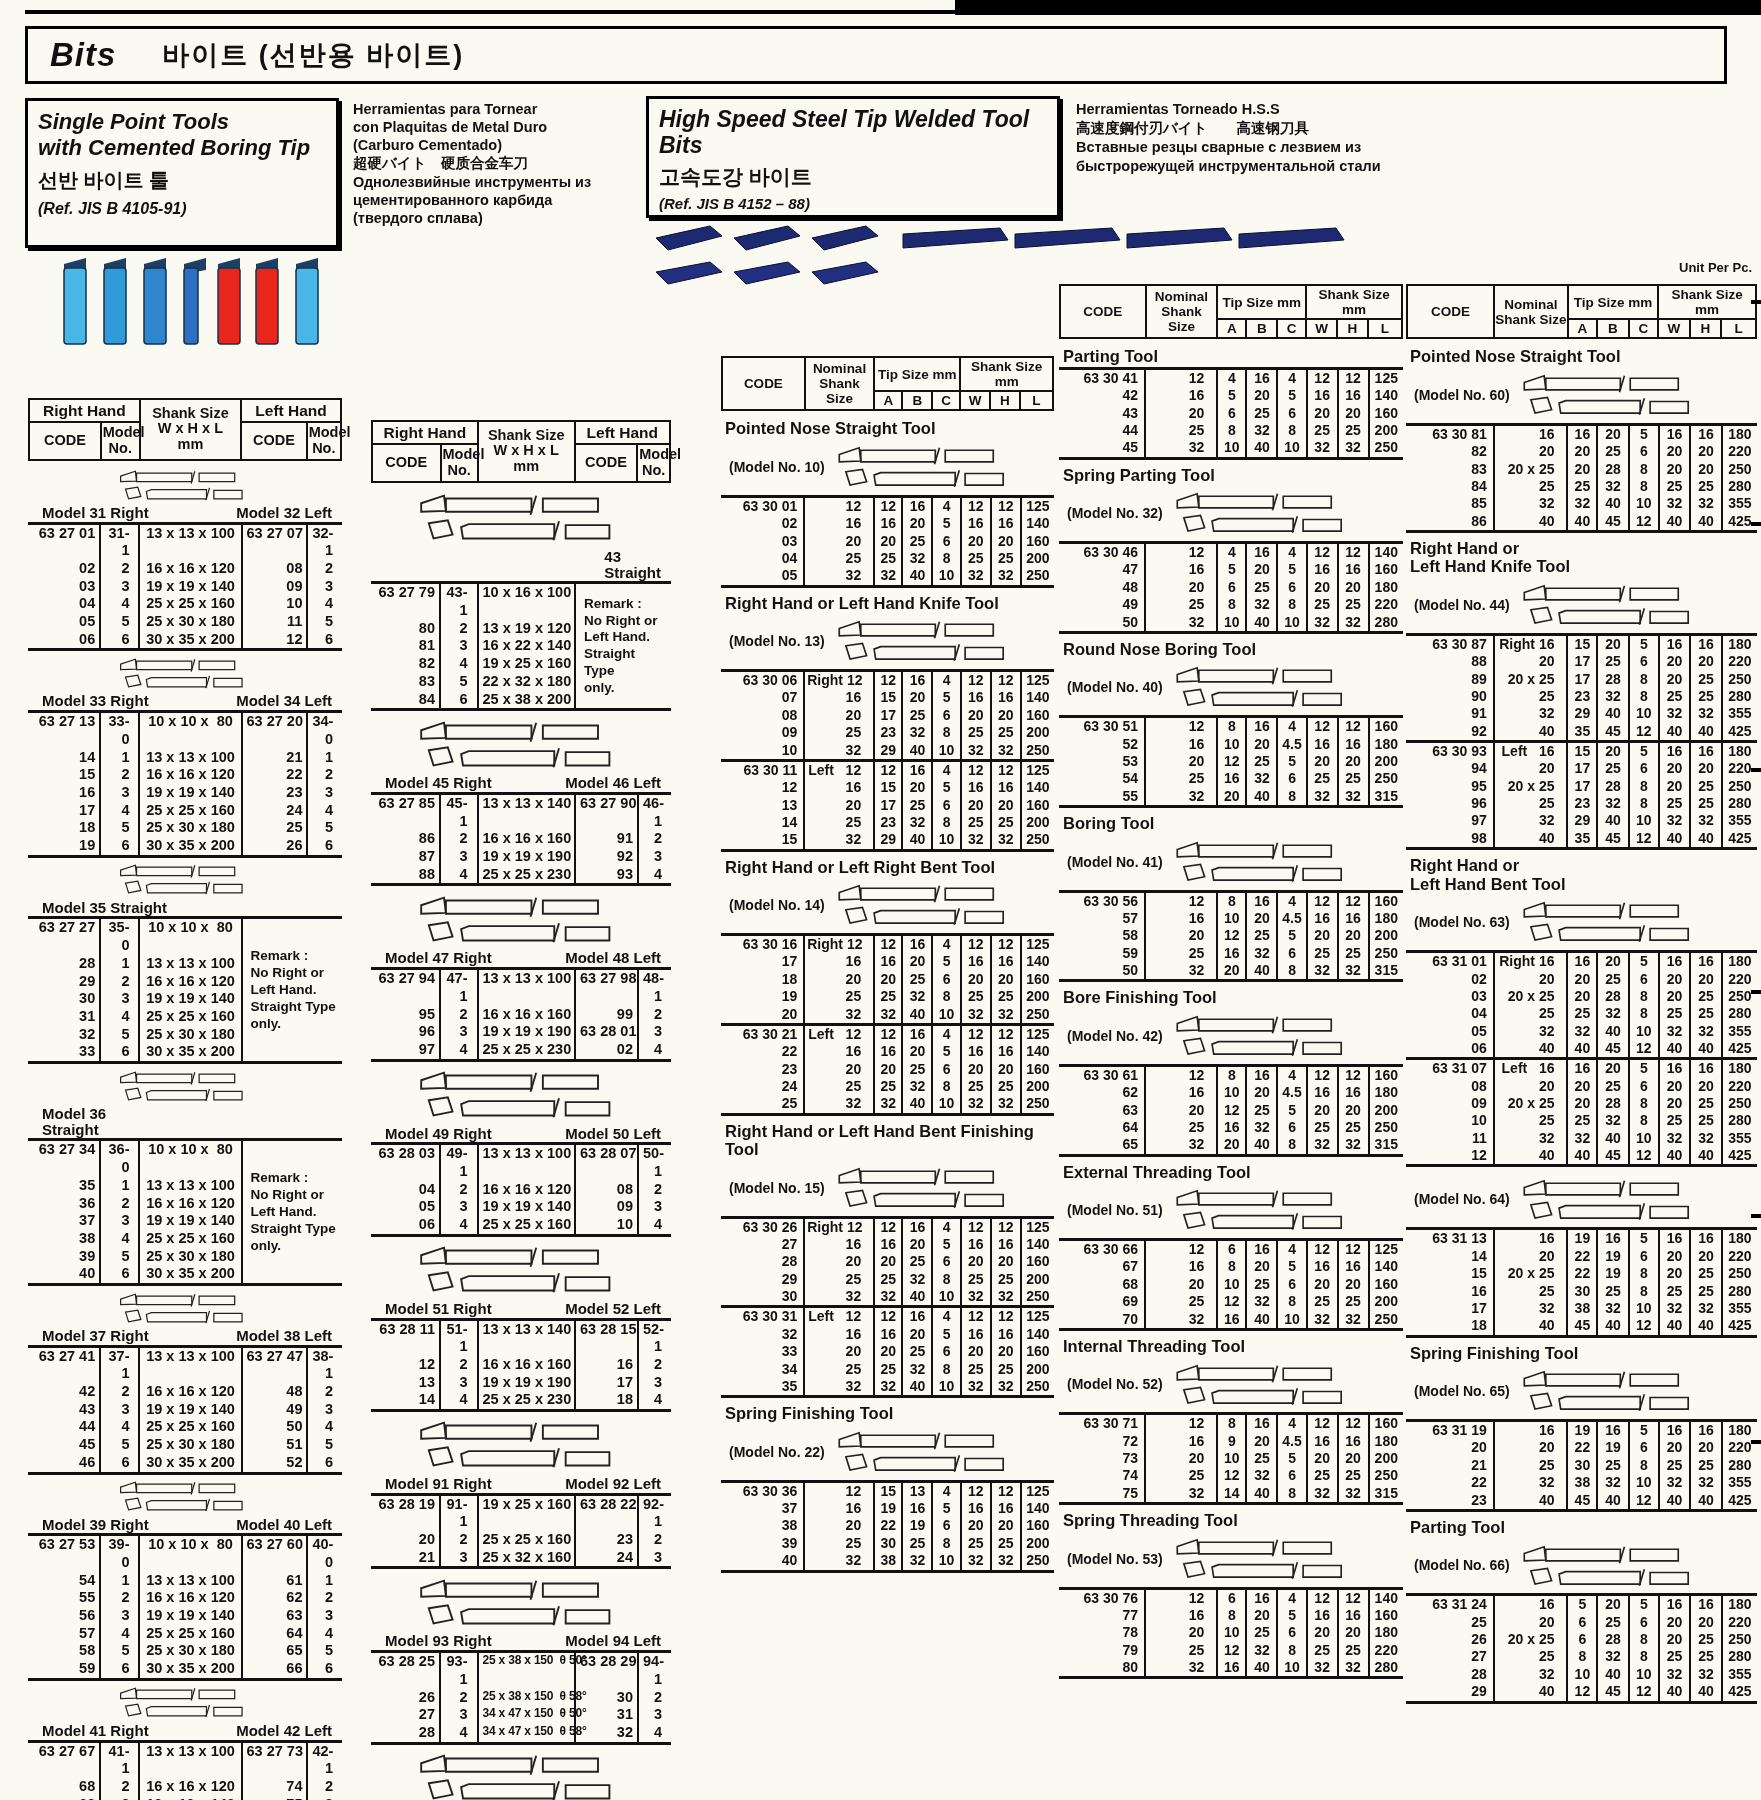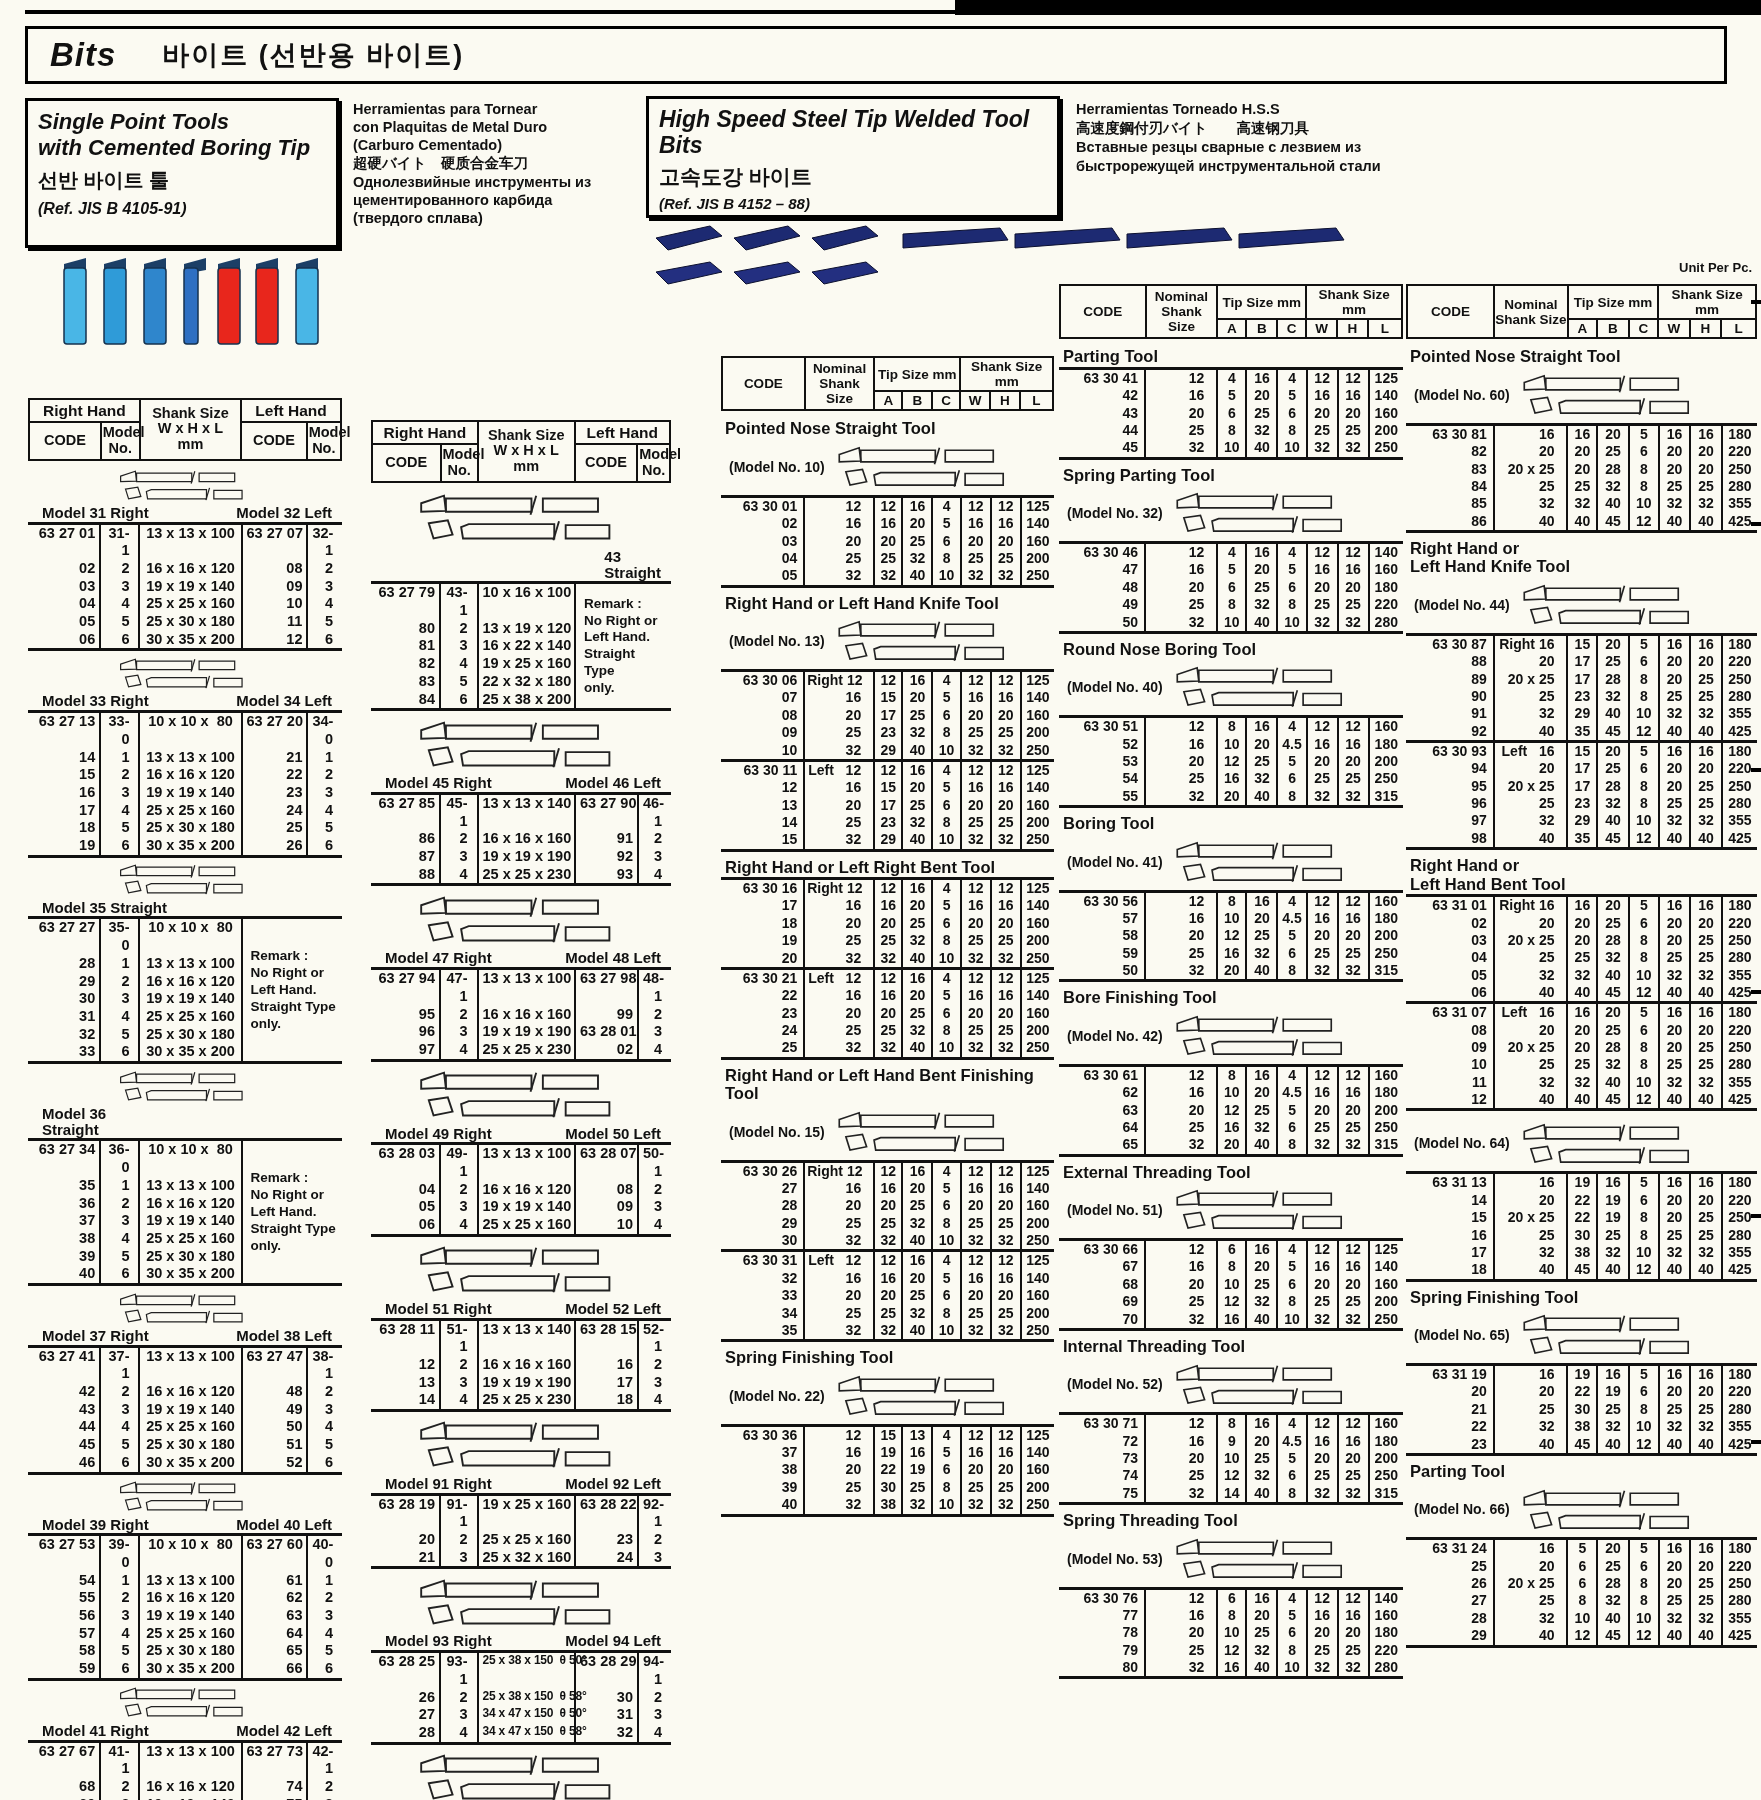--- a/index.html
+++ b/index.html
@@ -1295,20 +1295,35 @@
               <td class="hv">10</td>
               <td class="hv">32</td>
               <td class="hv">32</td>
               <td class="hv">250</td>
             </tr>
           </tbody>
         </table>
       </div>
       <div class="hblock">
         <div class="htitle">Right Hand or Left Right Bent Tool</div>
+        <div class="hmid">
+          <span class="hmodel">(Model No. 14)</span>
+          <div class="sketch" style="height:54px">
+  <svg viewBox="0 0 230 60" preserveAspectRatio="xMidYMid meet" fill="none" stroke="#222" stroke-width="2">
+    <path d="M10 15 L34 7 L36 23 L10 24 Z"></path>
+              <path d="M36 10 L126 10 L126 24 L36 24 Z"></path>
+    <path d="M131 7 L125 27"></path>
+              <path d="M138 10 L196 10 L196 24 L138 24 Z"></path>
+    <path d="M18 36 L38 33 L43 48 L23 52 Z"></path>
+    <path d="M52 40 L60 37 L150 37 L150 52 L54 52 Z"></path>
+              <path d="M155 34 L149 54"></path>
+              <path d="M162 38 L208 38 L208 52 L162 52 Z"></path>
+  </svg>
+          </div>
+        </div>
         <table class="ht">
     <colgroup>
             <col style="width:25%">
             <col style="width:21%">
             <col style="width:8.5%">
             <col style="width:9%">
             <col style="width:8.5%">
             <col style="width:9%">
             <col style="width:9%">
             <col style="width:10%">
@@ -2577,20 +2592,35 @@
               <td class="hv">12</td>
               <td class="hv">40</td>
               <td class="hv">40</td>
               <td class="hv">425</td>
             </tr>
           </tbody>
         </table>
       </div>
       <div class="hblock">
         <div class="htitle">Right Hand or<br>Left Hand Bent Tool</div>
+        <div class="hmid">
+          <span class="hmodel">(Model No. 63)</span>
+          <div class="sketch" style="height:54px">
+  <svg viewBox="0 0 230 60" preserveAspectRatio="xMidYMid meet" fill="none" stroke="#222" stroke-width="2">
+    <path d="M10 15 L34 7 L36 23 L10 24 Z"></path>
+              <path d="M36 10 L126 10 L126 24 L36 24 Z"></path>
+    <path d="M131 7 L125 27"></path>
+              <path d="M138 10 L196 10 L196 24 L138 24 Z"></path>
+    <path d="M18 36 L38 33 L43 48 L23 52 Z"></path>
+    <path d="M52 40 L60 37 L150 37 L150 52 L54 52 Z"></path>
+              <path d="M155 34 L149 54"></path>
+              <path d="M162 38 L208 38 L208 52 L162 52 Z"></path>
+  </svg>
+          </div>
+        </div>
         <table class="ht">
     <colgroup>
             <col style="width:25%">
             <col style="width:21%">
             <col style="width:8.5%">
             <col style="width:9%">
             <col style="width:8.5%">
             <col style="width:9%">
             <col style="width:9%">
             <col style="width:10%">

